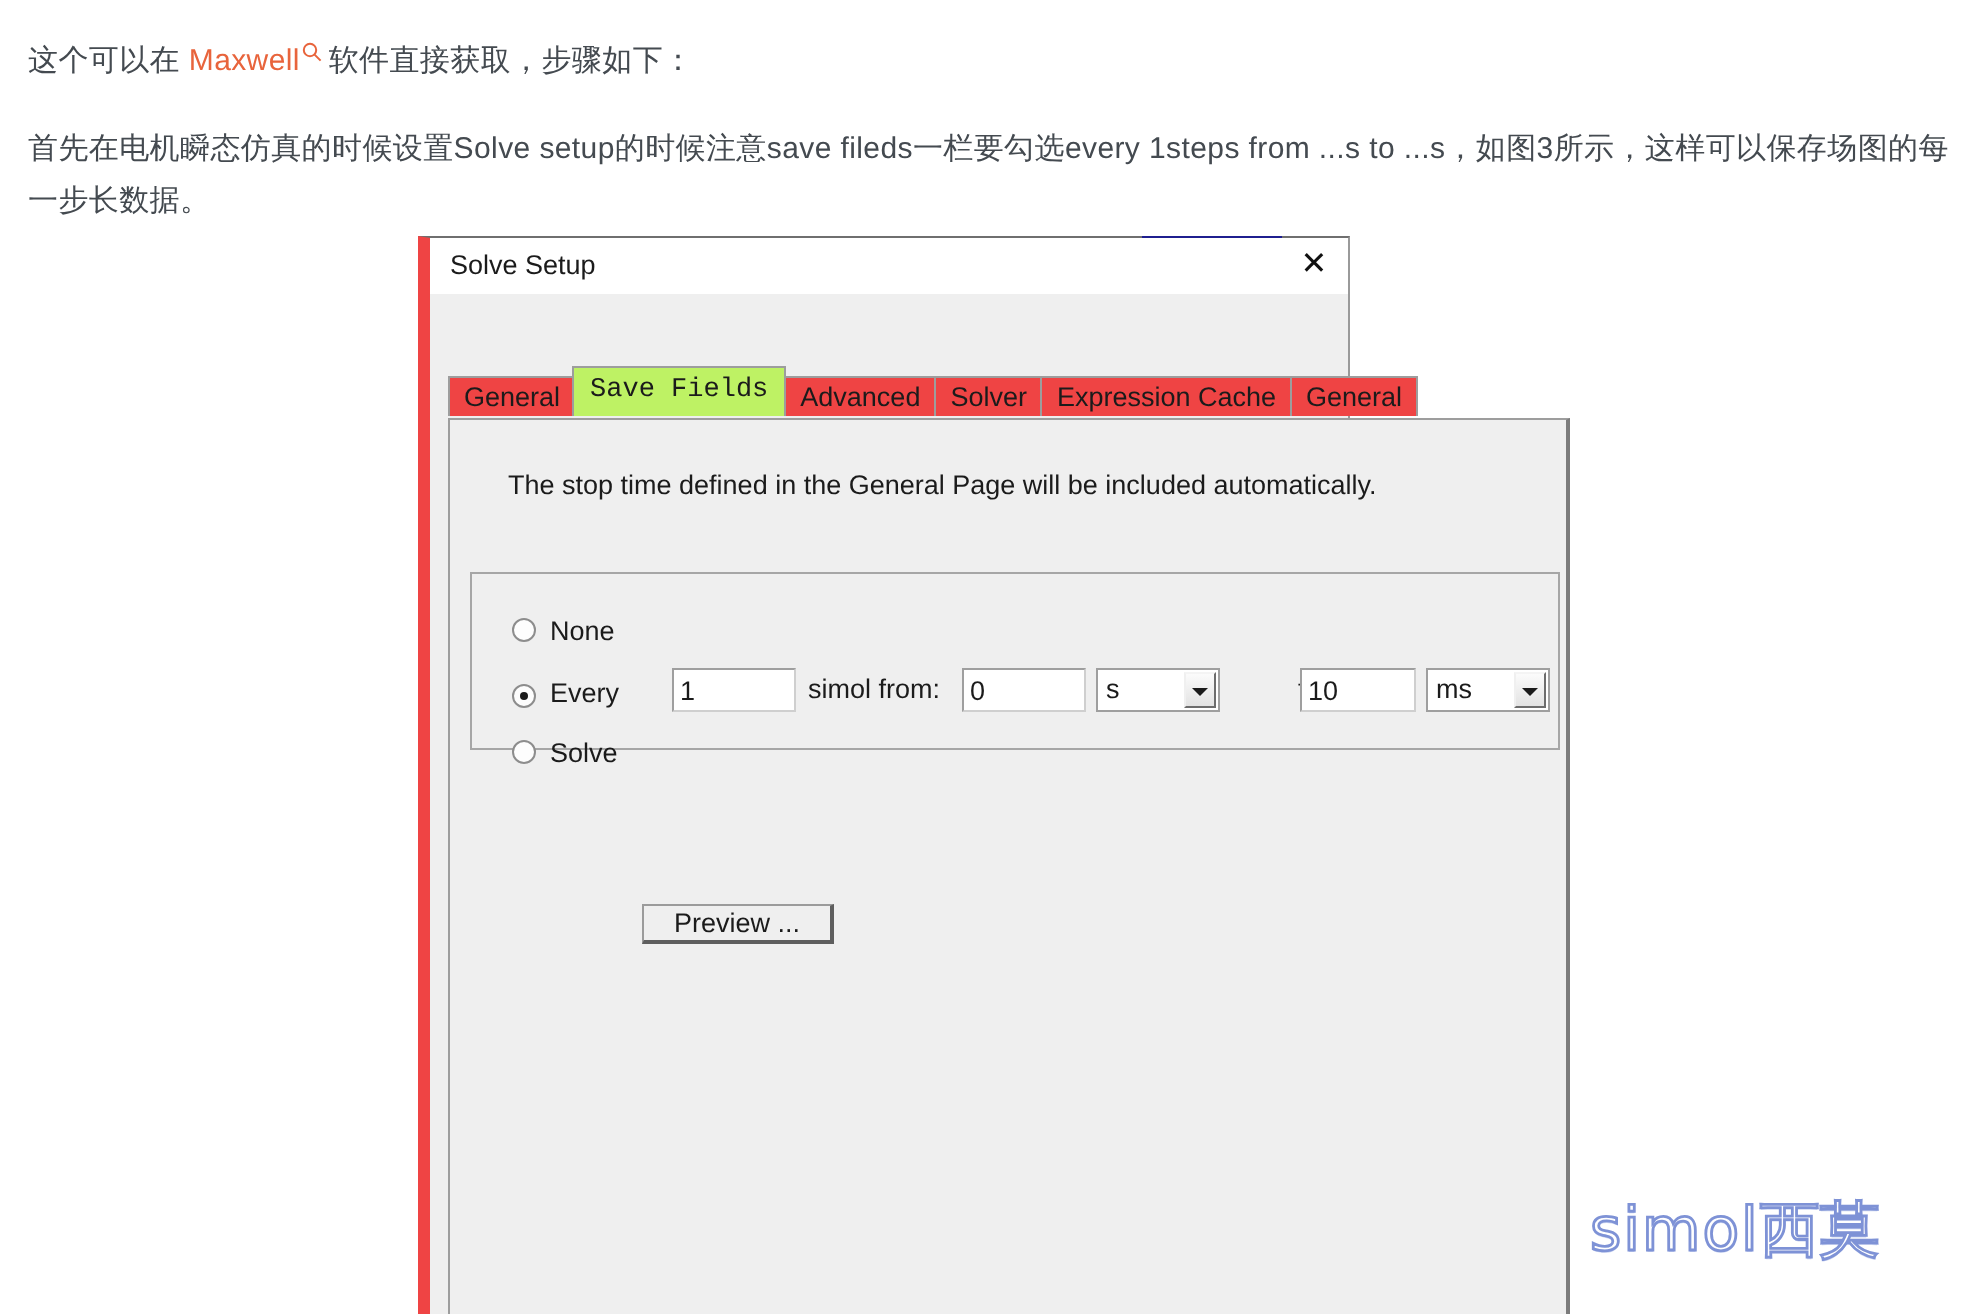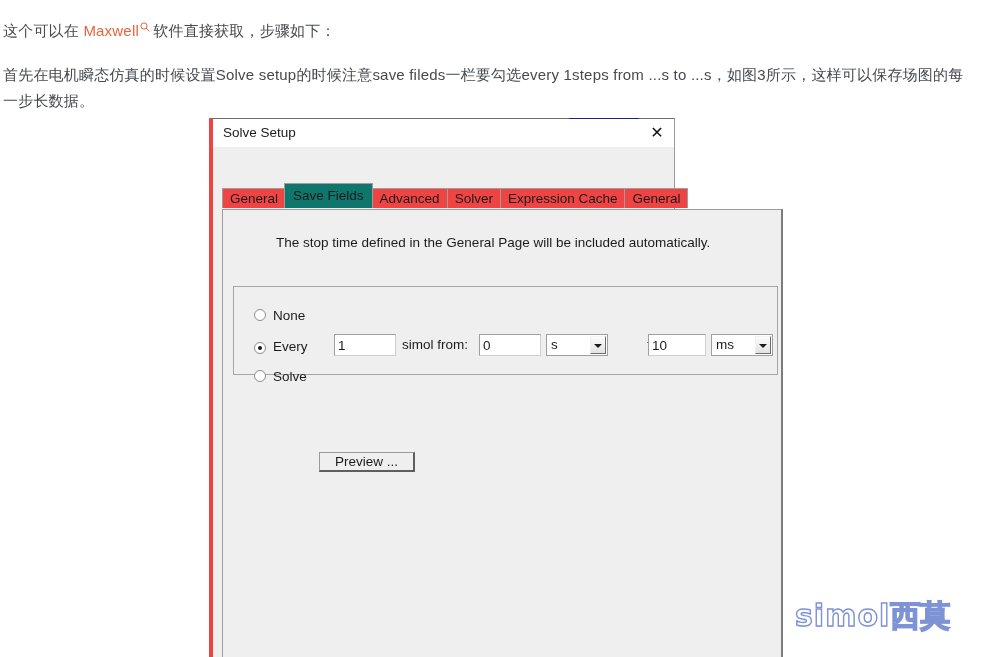--- a/index.html
+++ b/index.html
@@ -19,21 +19,21 @@
   #article {
     position: absolute;
     left: 0; top: 0;
     width: 988px;
   }
   .para {
     color: #444a50;
     font-size: 15px;
     line-height: 26px;
     margin: 0;
-    padding: 0 10px 0 3px;
+    padding: 0 10px 0 14px;
     letter-spacing: .2px;
   }
   #para1 { position: absolute; left: 0; top: 18px; }
   #para2 { position: absolute; left: 0; top: 62px; width: 975px; }
 
   .kw {
     color: #e8643c;
   }
   .mag-icon {
     display: inline-block;
@@ -48,21 +48,21 @@
 
   
   #dialog {
     position: absolute;
     left: 209px;
     top: 118px;
     width: 466px;
     height: 539px;
     background: #ffffff;
     box-sizing: border-box;
-    border-left: 4px solid #ef4444;
+    border-left: 6px solid #ef4444;
     border-right: 1px solid #9a9a9a;
     border-top: 1px solid #6f6f6f;
   }
   #dialog-top-accent {
     position: absolute;
     left: 356px;
     top: -1px;
     width: 70px;
     height: 2px;
     background: #1f1f8f;
@@ -127,26 +127,27 @@
     border: 1px solid #9d9d9d;
     border-bottom: none;
     margin-right: -1px;
     box-sizing: border-box;
     cursor: pointer;
     white-space: nowrap;
   }
   .tab.selected {
     height: 25px;
     line-height: 24px;
-    background: #0f766e;
+    background: #bef264;
     border-color: #9d9d9d;
     z-index: 4;
     margin-left: -1px;
     margin-right: -1px;
     padding: 0 8px;
+    font-family: Liberation Mono, monospace;
   }
 
   
   #tabpage {
     position: absolute;
     left: 9px;
     top: 62px;
     width: 561px;
     height: 465px;
     background: #efefef;
@@ -155,21 +156,20 @@
     border-bottom: 2px solid #7c7c7c;
     box-sizing: border-box;
   }
 
   #info-text {
     position: absolute;
     left: 29px;
     top: 25px;
     font-size: 13.5px;
     color: #1b1b1b;
-    margin-left: 24px;
   }
 
   
   #groupbox {
     position: absolute;
     left: 10px;
     top: 70px;
     width: 545px;
     height: 90px;
   }
@@ -328,21 +328,21 @@
     cursor: pointer;
     padding: 0;
   }
 
   
   #watermark {
     position: absolute;
     left: 795px;
     top: 600px;
     font-size: 30px;
-    font-weight: bold;
+    font-weight: normal;
     letter-spacing: 1px;
     color: #ffffff;
     -webkit-text-stroke: 1.4px #7e92d6;
     text-shadow: 0 1px 0 #cfd8f2;
     user-select: none;
     white-space: nowrap;
     line-height: 32px;
     font-family: "DejaVu Sans", sans-serif;
   }
   #watermark .wm-cn {

